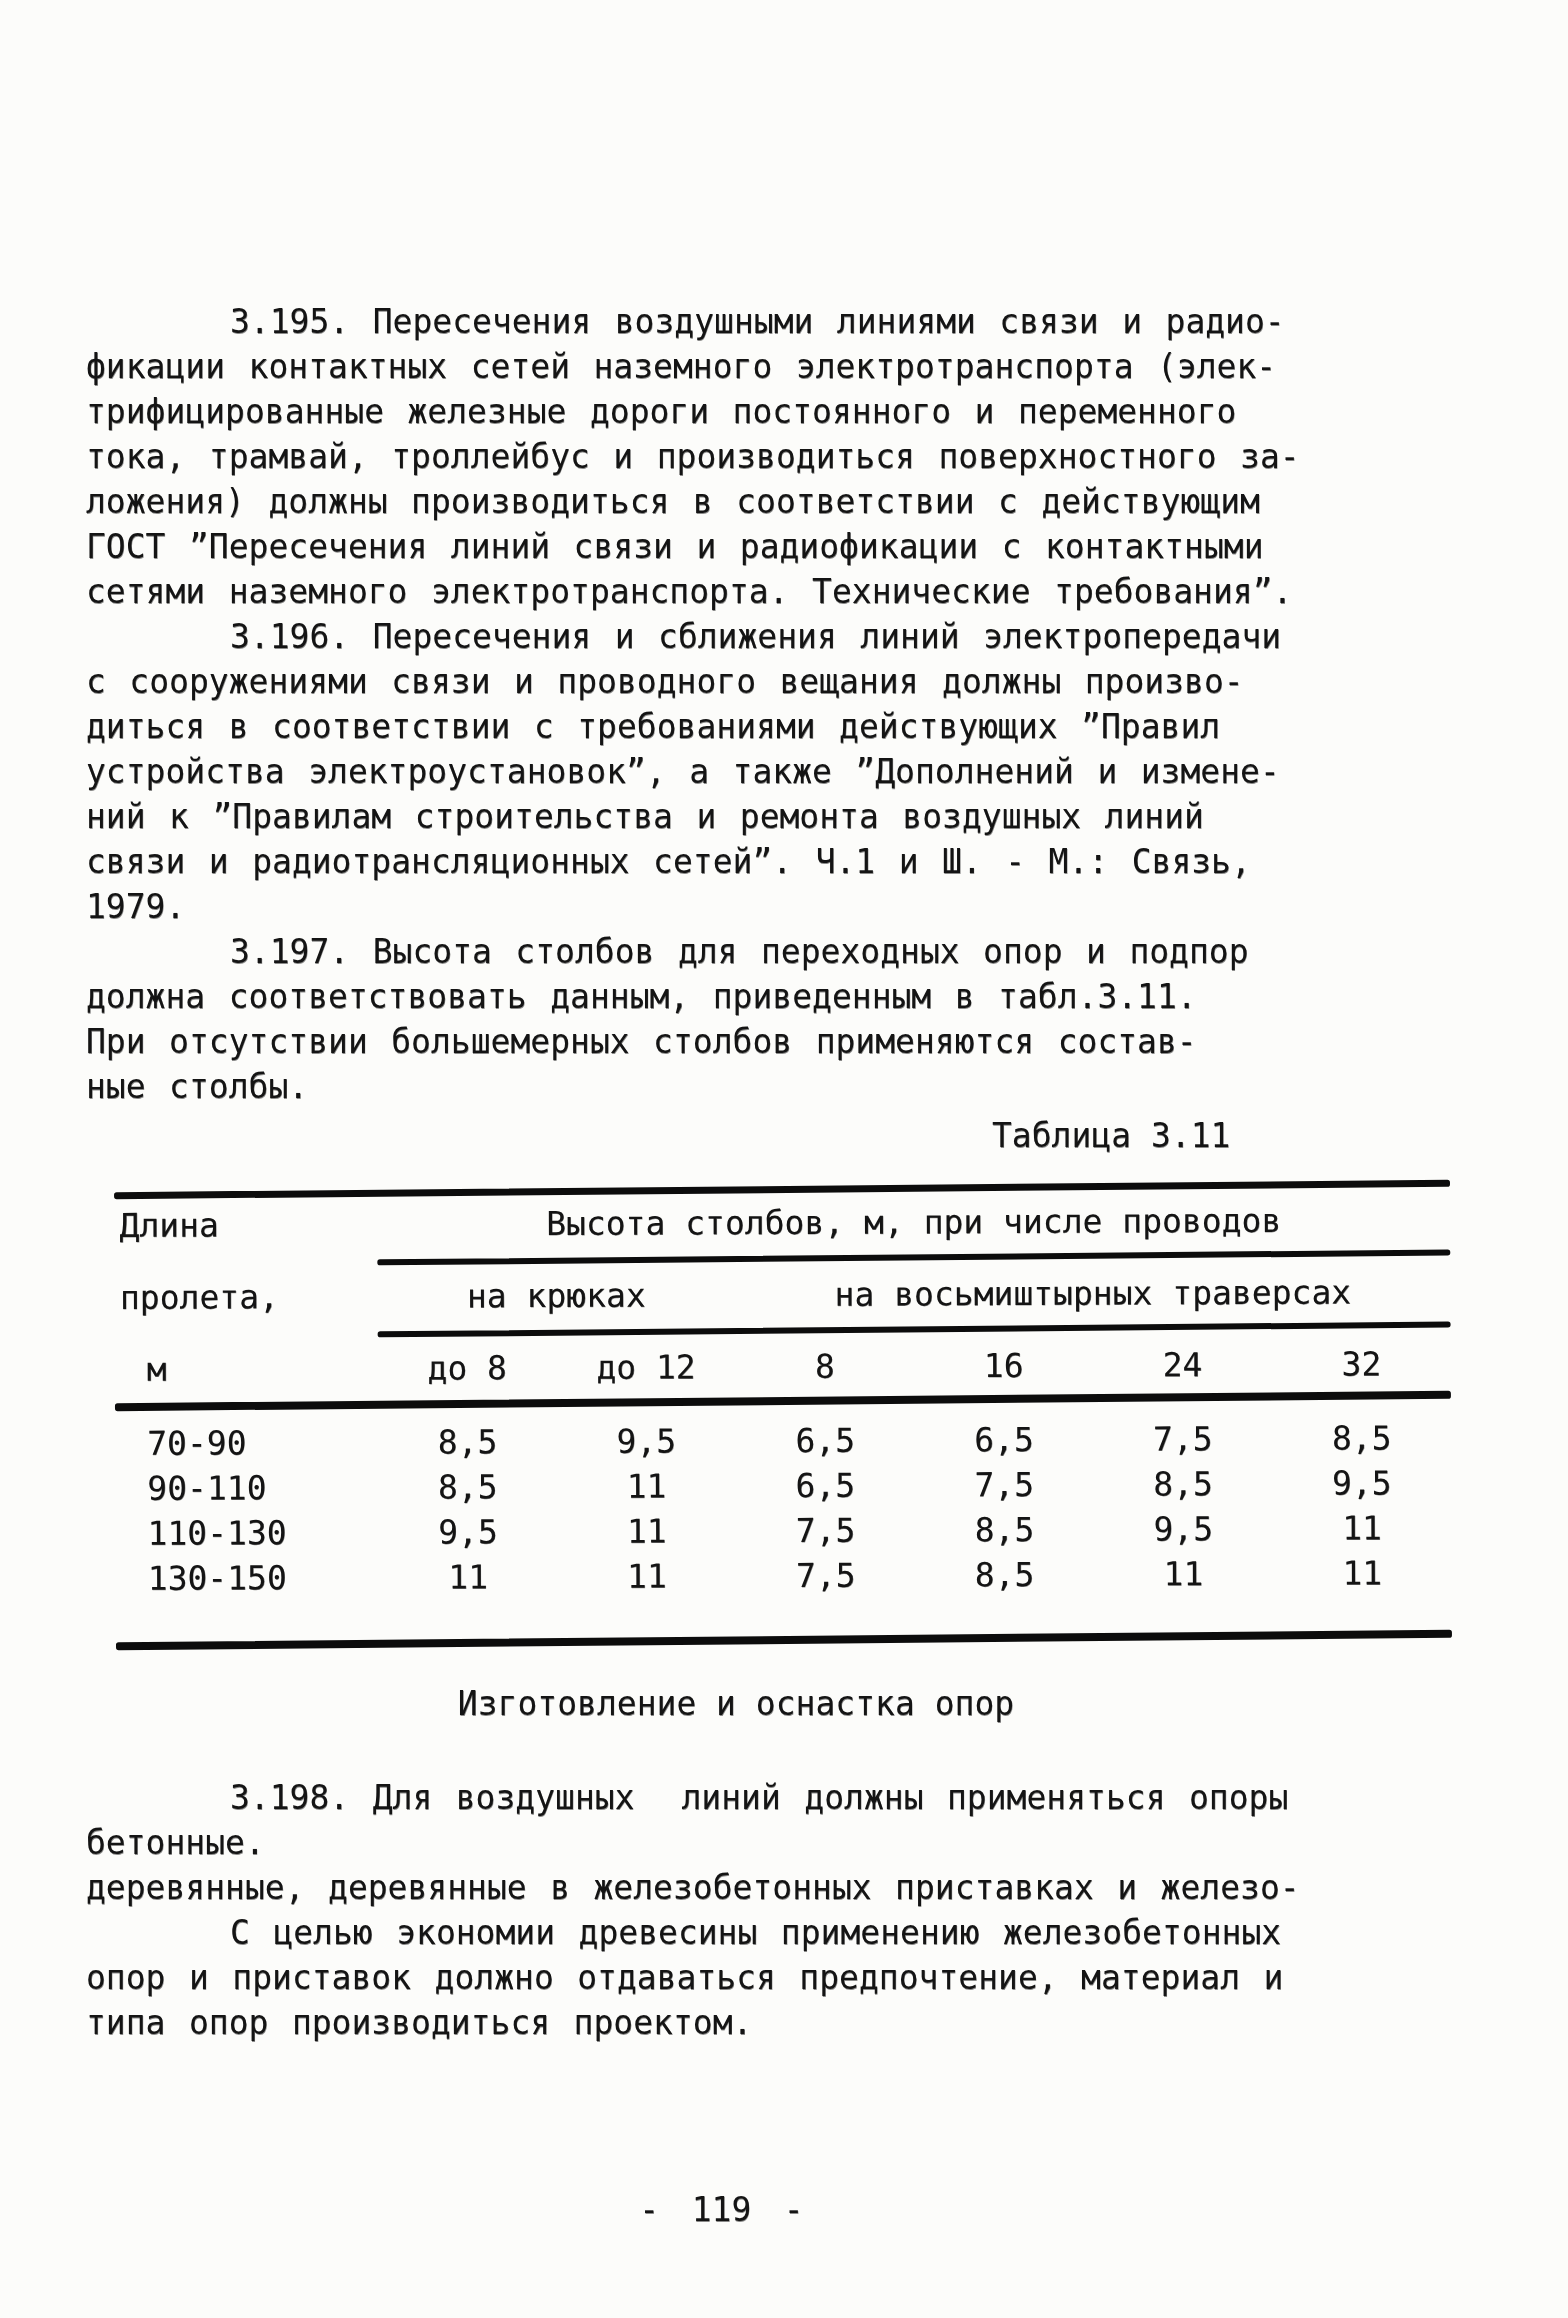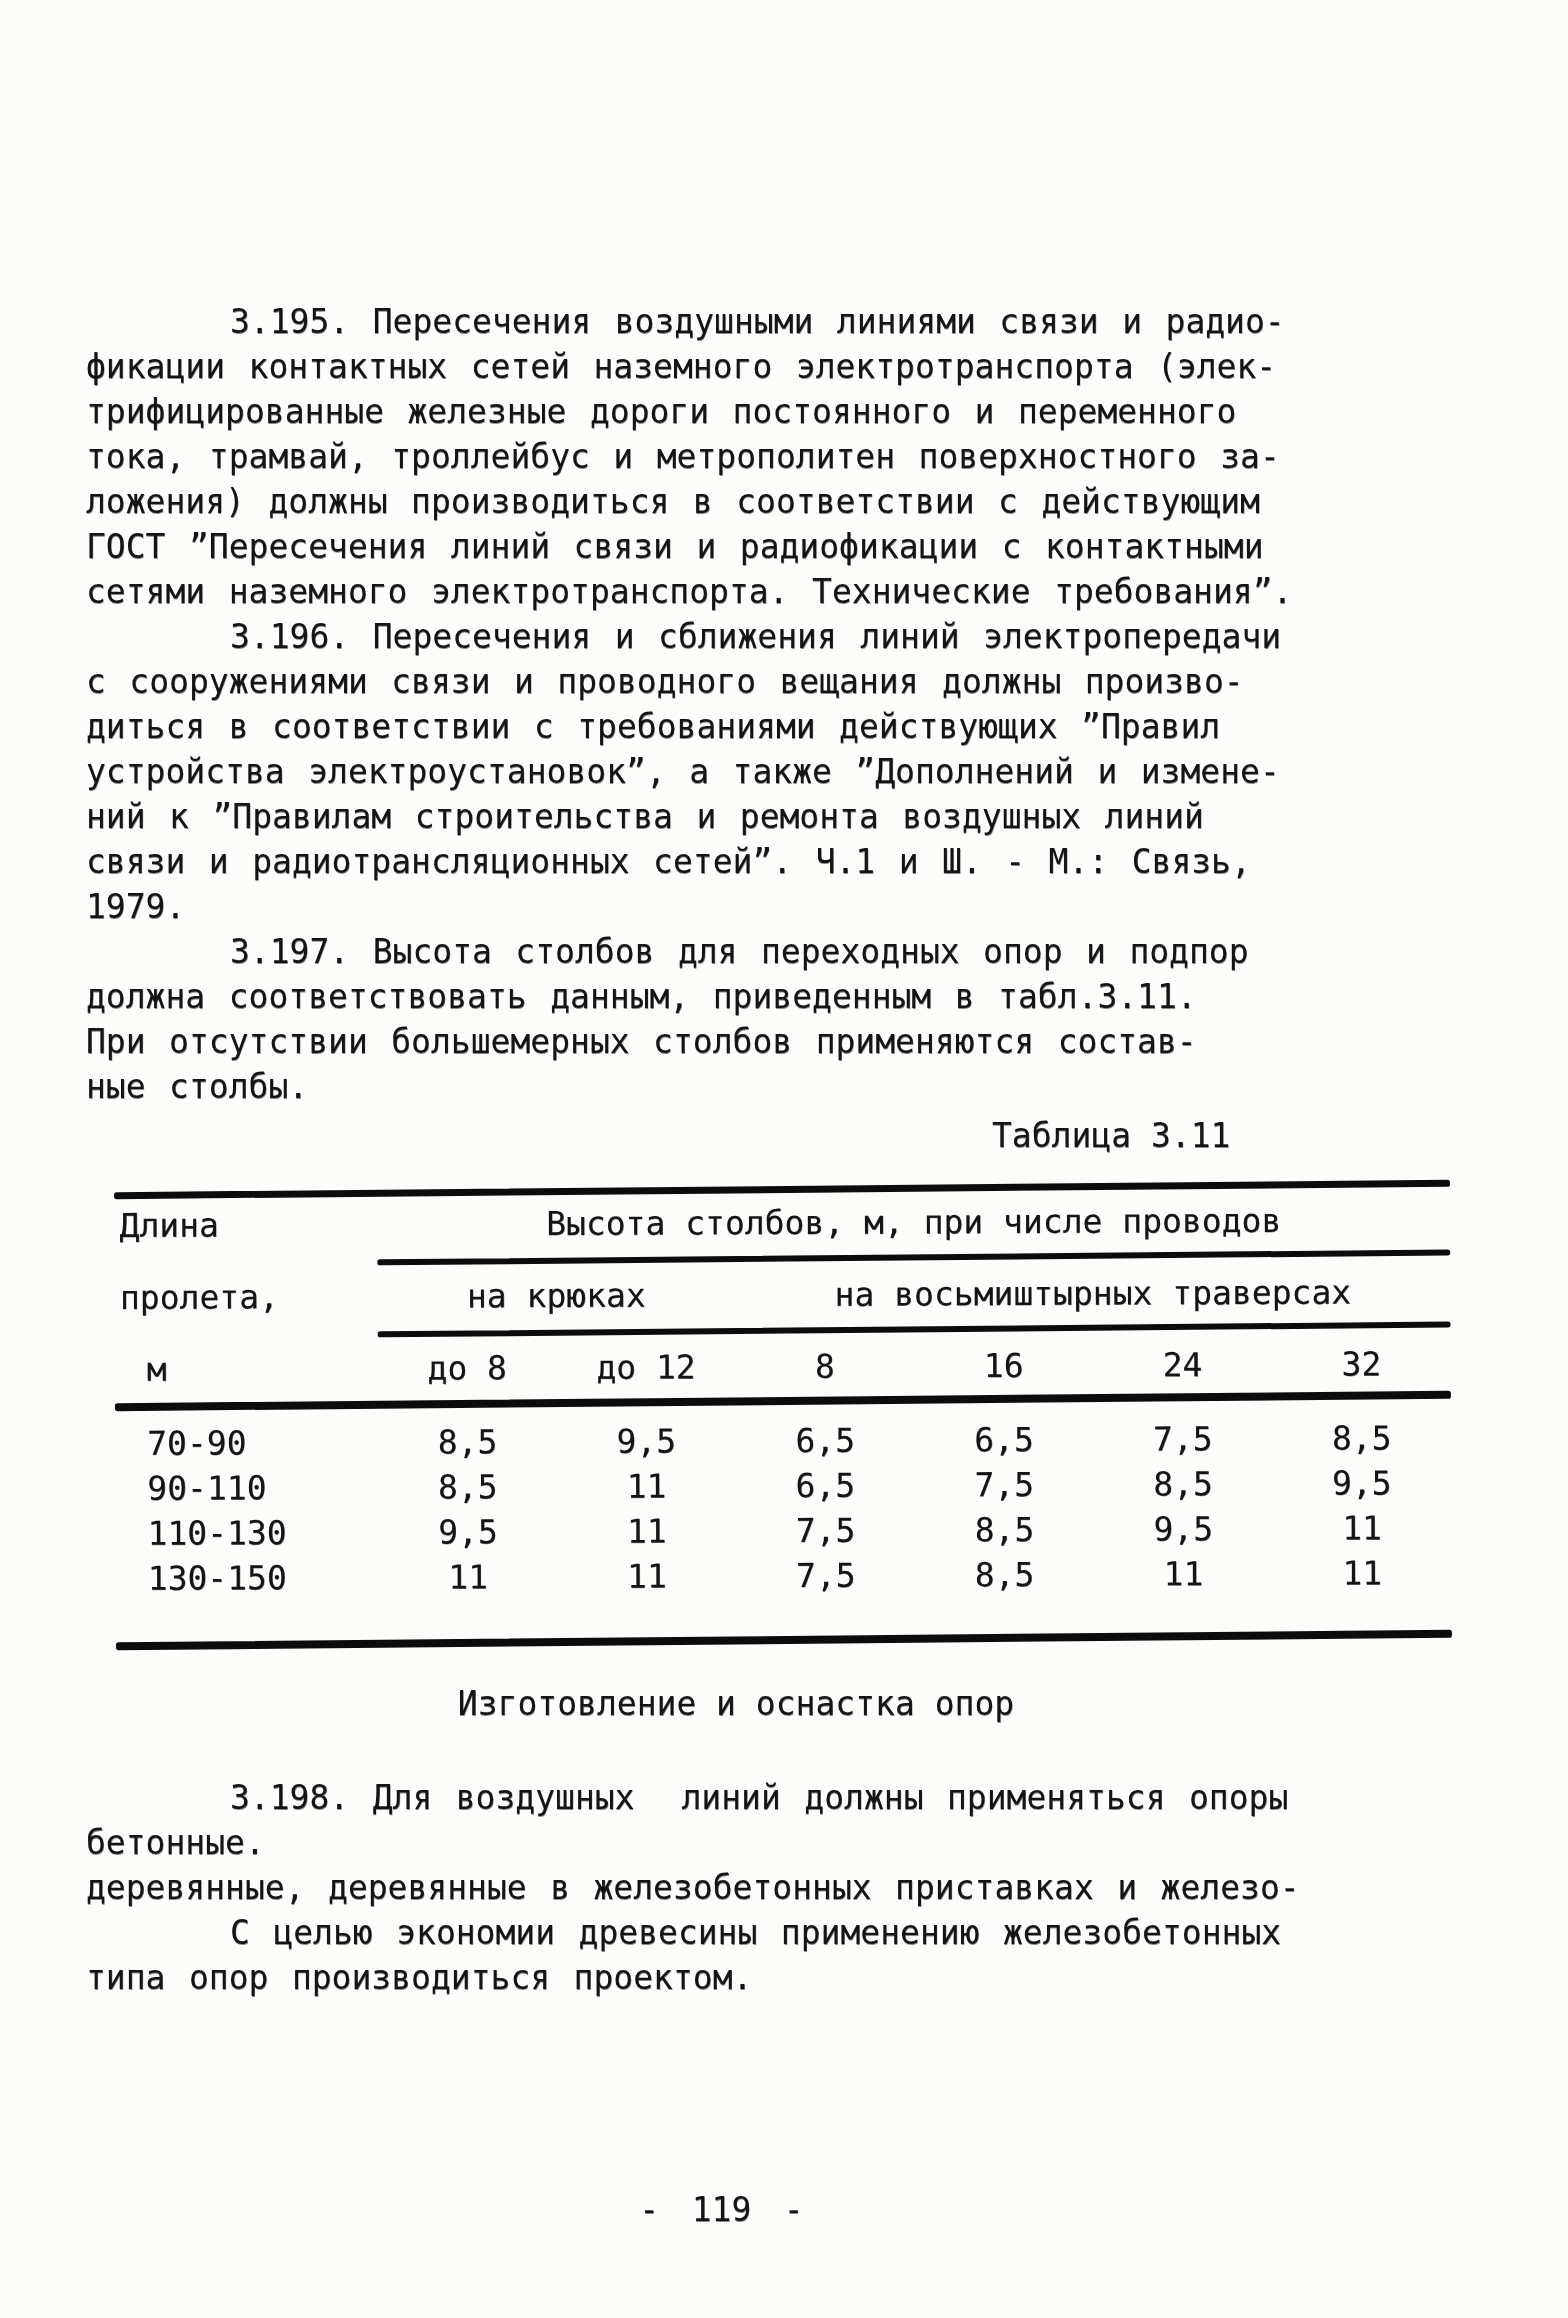--- a/index.html
+++ b/index.html
@@ -112,21 +112,21 @@
 </style>
 </head>
 <body>
 
 <div class="page">
 
   <div class="text-block-1">
     <div class="line fl">3.195. Пересечения воздушными линиями связи и радио-</div>
     <div class="line">фикации контактных сетей наземного электротранспорта (элек-</div>
     <div class="line">трифицированные железные дороги постоянного и переменного</div>
-    <div class="line">тока, трамвай, троллейбус и метрополитен поверхностного за-</div>
+    <div class="line">тока, трамвай, троллейбус и производиться поверхностного за-</div>
     <div class="line">ложения) должны производиться в соответствии с действующим</div>
     <div class="line">ГОСТ ”Пересечения линий связи и радиофикации с контактными</div>
     <div class="line">сетями наземного электротранспорта. Технические требования”.</div>
 
     <div class="line fl">3.196. Пересечения и сближения линий электропередачи</div>
     <div class="line">с сооружениями связи и проводного вещания должны произво-</div>
     <div class="line">диться в соответствии с требованиями действующих ”Правил</div>
     <div class="line">устройства электроустановок”, а также ”Дополнений и измене-</div>
     <div class="line">ний к ”Правилам строительства и ремонта воздушных линий</div>
     <div class="line">связи и радиотрансляционных сетей”. Ч.1 и Ш. - М.: Связь,</div>
@@ -209,19 +209,20 @@
     <div class="rule bottom"></div>
   </div>
 
   <div class="section-heading">Изготовление и оснастка опор</div>
 
   <div class="text-block-2">
     <div class="line fl">3.198. Для воздушных  линий должны применяться опоры</div>
     <div class="line">бетонные.</div>
     <div class="line">деревянные, деревянные в железобетонных приставках и железо-</div>
     <div class="line fl">С целью экономии древесины применению железобетонных</div>
+    <div class="line">опор и приставок должно отдаваться предпочтение, материал и</div>
     <div class="line">типа опор производиться проектом.</div>
   </div>
 
   <div class="page-number">- 119 -</div>
 
 </div>
 
 
 </body></html>

